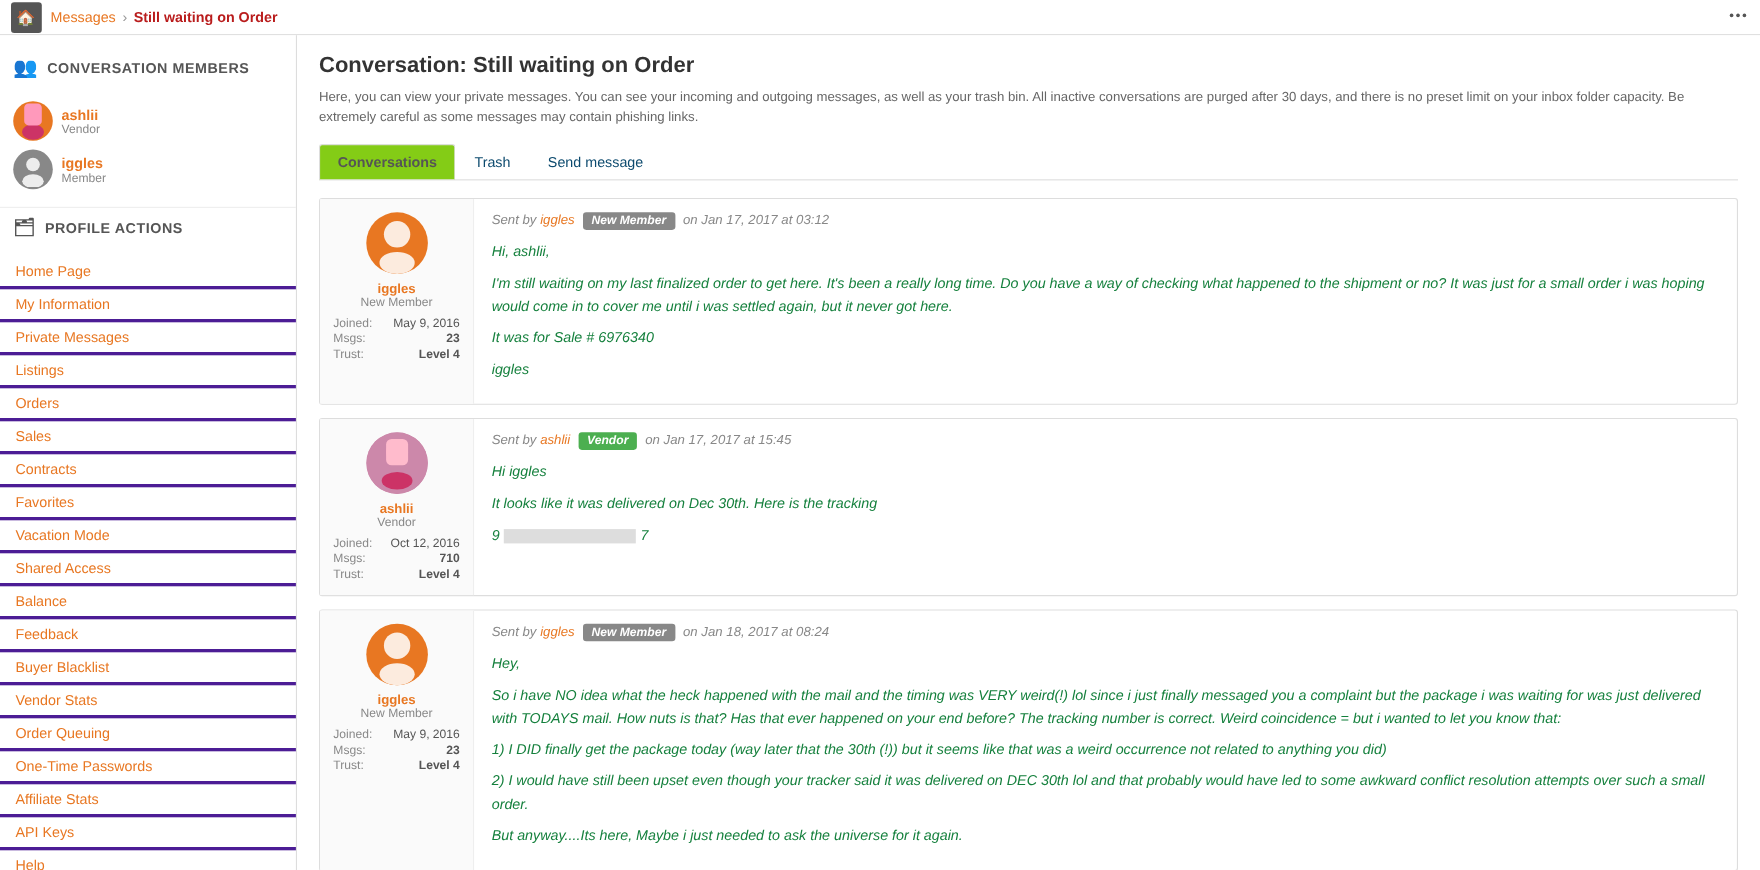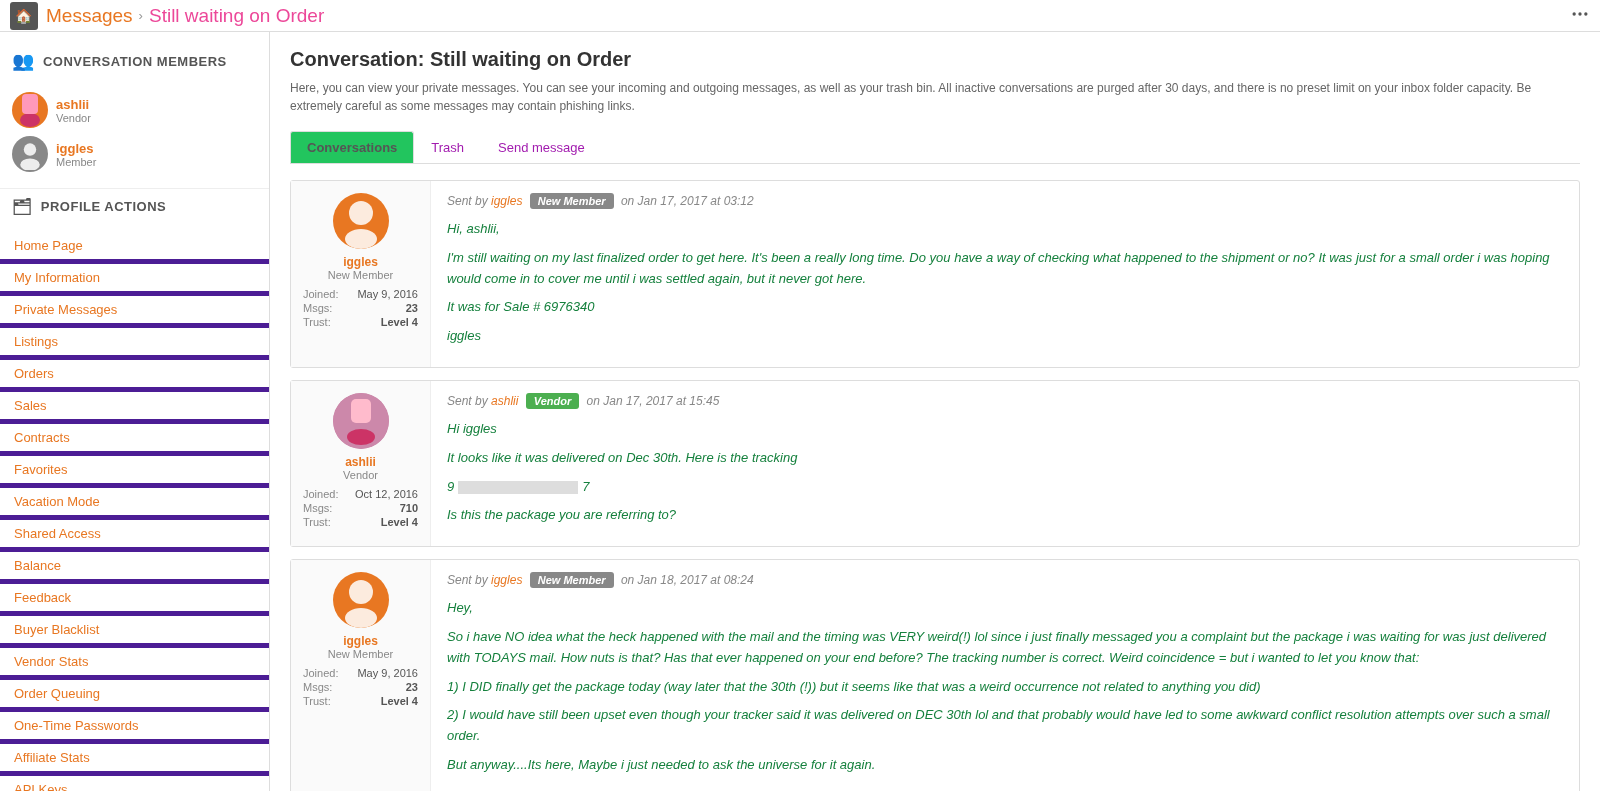--- a/index.html
+++ b/index.html
@@ -17,23 +17,23 @@
     .top-nav-home {
       width: 28px; height: 28px;
       display: flex; align-items: center; justify-content: center;
       background: #555; color: #fff; border-radius: 3px; margin-right: 8px;
       font-size: 14px;
     }
     .top-nav-breadcrumb {
       display: flex; align-items: center; gap: 6px;
     }
     .breadcrumb-item {
-      color: #e87722; font-size: 19px;
-    }
-    .breadcrumb-item.active { color: #ec4899; font-weight: normal; }
+      color: #e87722; font-size: 13px;
+    }
+    .breadcrumb-item.active { color: #b91c1c; font-weight: bold; }
     .breadcrumb-sep { color: #999; }
     .top-nav-right { margin-left: auto; }
     .top-nav-right svg { width: 20px; height: 20px; }
 
     
     .main-layout {
       display: flex;
       min-height: calc(100vh - 32px);
     }
 
@@ -69,21 +69,21 @@
     .member-info .member-role { color: #888; font-size: 11px; }
 
     
     .profile-actions { padding: 8px 0; border-bottom: 1px solid #eee; }
     .sidebar-link {
       display: block;
       padding: 6px 14px;
       color: #e87722;
       text-decoration: none;
       font-size: 13px;
-      border-bottom: 5px solid #4c1d95;
+      border-bottom: 3px solid #4c1d95;
       cursor: pointer;
     }
 
     
     .seller-stats { padding: 8px 12px; }
     .seller-stats-title {
       display: flex; align-items: center; gap: 8px;
       font-weight: bold; font-size: 13px; color: #555;
       text-transform: uppercase; margin-bottom: 8px;
     }
@@ -109,25 +109,25 @@
     .tabs {
       display: flex; border-bottom: 1px solid #ddd;
       margin-bottom: 16px;
     }
     .tab {
       padding: 8px 16px;
       cursor: pointer; font-size: 13px;
       border: 1px solid transparent;
       border-bottom: none;
       border-radius: 3px 3px 0 0;
-      color: #a21caf;
+      color: #0c4a6e;
       text-decoration: none;
     }
     .tab.active {
-      background: #22c55e;
+      background: #84cc16;
       border-color: #ddd #ddd #fff #ddd;
       color: #555;
       font-weight: bold;
     }
 
     
     .message-card {
       border: 1px solid #ddd;
       border-radius: 3px;
       margin-bottom: 12px;
@@ -353,21 +353,20 @@
       <div class="message-body">
         <div class="message-header">
           Sent by <a>ashlii</a>
           <span class="badge badge-green">Vendor</span>
           on <span>Jan 17, 2017 at 15:45</span>
         </div>
         <div class="message-text">
           <p>Hi iggles</p>
           <p>It looks like it was delivered on Dec 30th. Here is the tracking</p>
           <p>9<span class="tracking-redacted"></span>7</p>
-          <p>Is this the package you are referring to?</p>
         </div>
       </div>
     </div>
 
     <div class="message-card">
       <div class="message-sidebar">
         <div class="message-avatar orange-bg" style="background: rgb(232, 119, 34); border-radius: 50%; width: 56px; height: 56px; margin: 0px auto 6px; display: flex; align-items: center; justify-content: center; overflow: hidden;">
           <svg viewBox="0 0 56 56" width="56" height="56" xmlns="http://www.w3.org/2000/svg">
             <circle cx="28" cy="20" r="12" fill="#fff" opacity="0.85"></circle>
             <ellipse cx="28" cy="46" rx="16" ry="10" fill="#fff" opacity="0.85"></ellipse>

